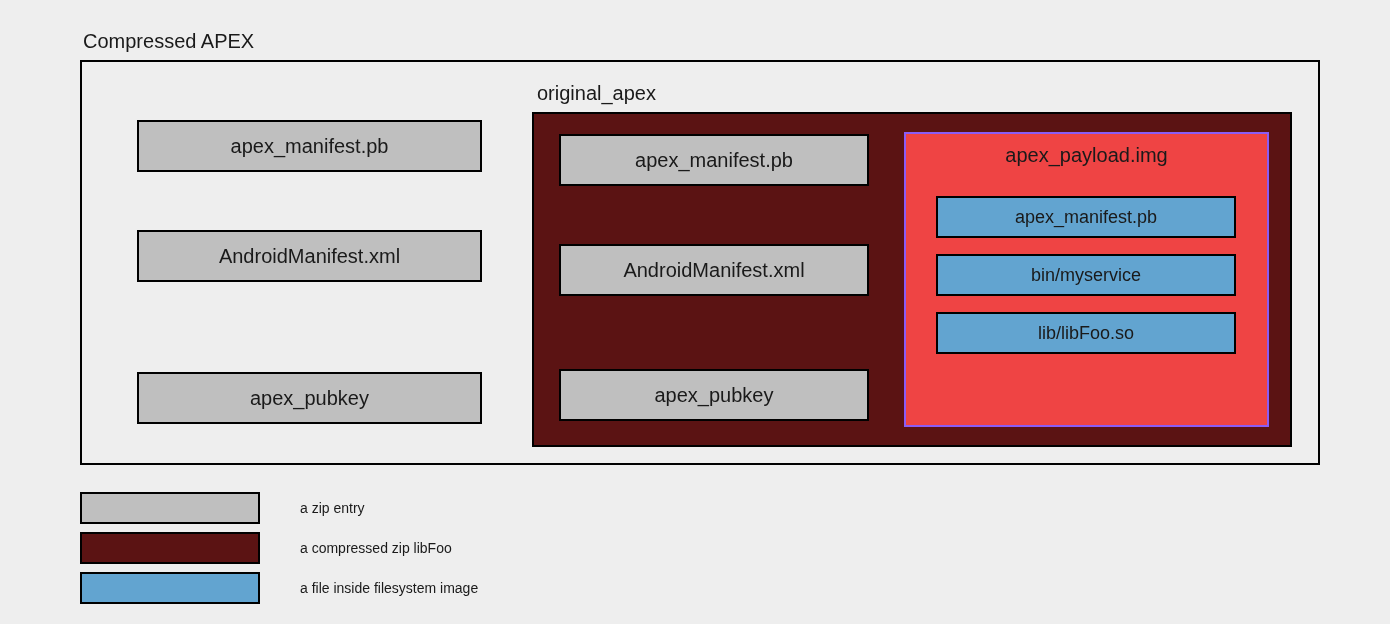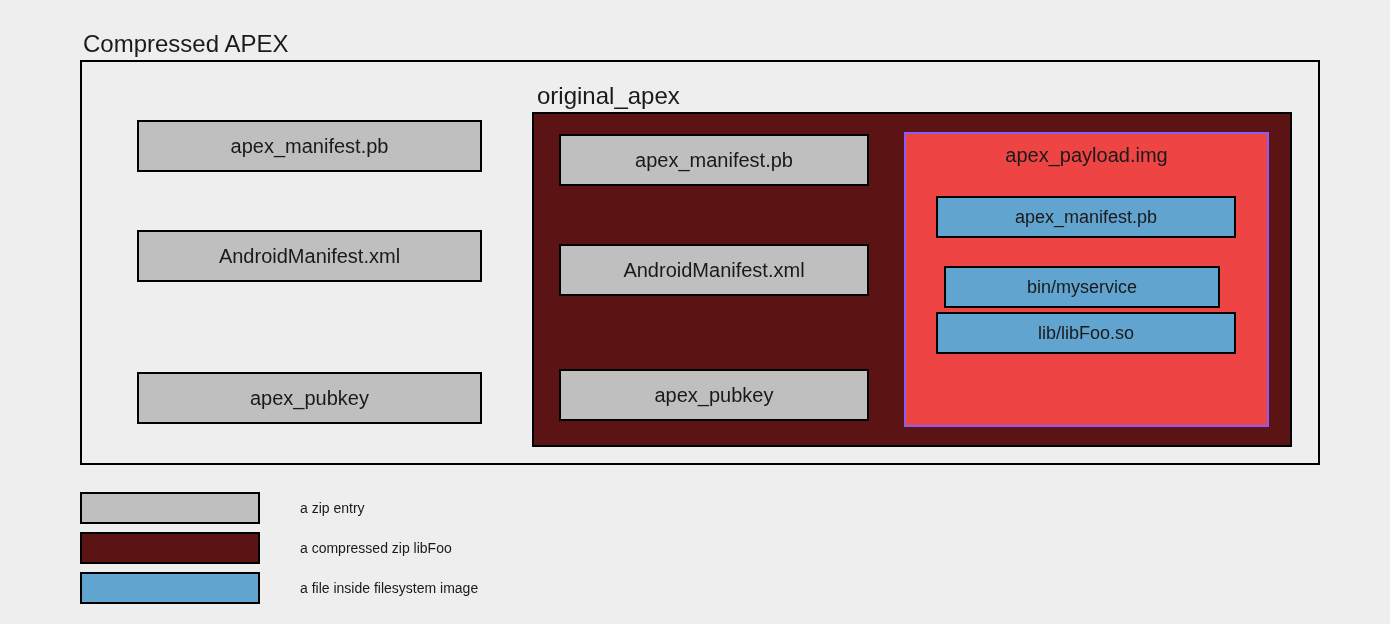--- a/index.html
+++ b/index.html
@@ -9,21 +9,21 @@
     background: #eeeeee;
     font-family: Arial, Helvetica, sans-serif;
     font-size: 18px;
     color: #1a1a1a;
     width: 1390px;
     height: 624px;
     position: relative;
   }
   .title {
     position: absolute;
-    font-size: 24px;
+    font-size: 20px;
   }
   .outer {
     position: absolute;
     left: 80px;
     top: 60px;
     width: 1240px;
     height: 405px;
     border: 2px solid #000;
     background: #eeeeee;
   }
@@ -94,21 +94,21 @@
 
   <div class="compressed" style="left:450px; top:50px; width:760px; height:335px;">
 
     <div class="zip-entry" style="position:absolute; left:25px; top:20px; width:310px; height:52px;">apex_manifest.pb</div>
     <div class="zip-entry" style="position:absolute; left:25px; top:130px; width:310px; height:52px;">AndroidManifest.xml</div>
     <div class="zip-entry" style="position:absolute; left:25px; top:255px; width:310px; height:52px;">apex_pubkey</div>
 
     <div class="payload-img" style="left:370px; top:18px; width:365px; height:295px;">
       <div class="payload-title">apex_payload.img</div>
       <div class="file-entry" style="position:absolute; left:30px; top:62px;  width:300px; height:42px;">apex_manifest.pb</div>
-      <div class="file-entry" style="position:absolute; left:38px; top:120px; width:276px; height:42px;margin-top:12px;">bin/myservice</div>
+      <div class="file-entry" style="position:absolute; left:30px; top:120px; width:300px; height:42px;">bin/myservice</div>
       <div class="file-entry" style="position:absolute; left:30px; top:178px; width:300px; height:42px;">lib/libFoo.so</div>
     </div>
 
   </div>
 </div>
 
 <div class="legend">
   <div class="legend-row">
     <div class="swatch swatch-zip"></div>
     <div class="legend-label">a zip entry</div>

